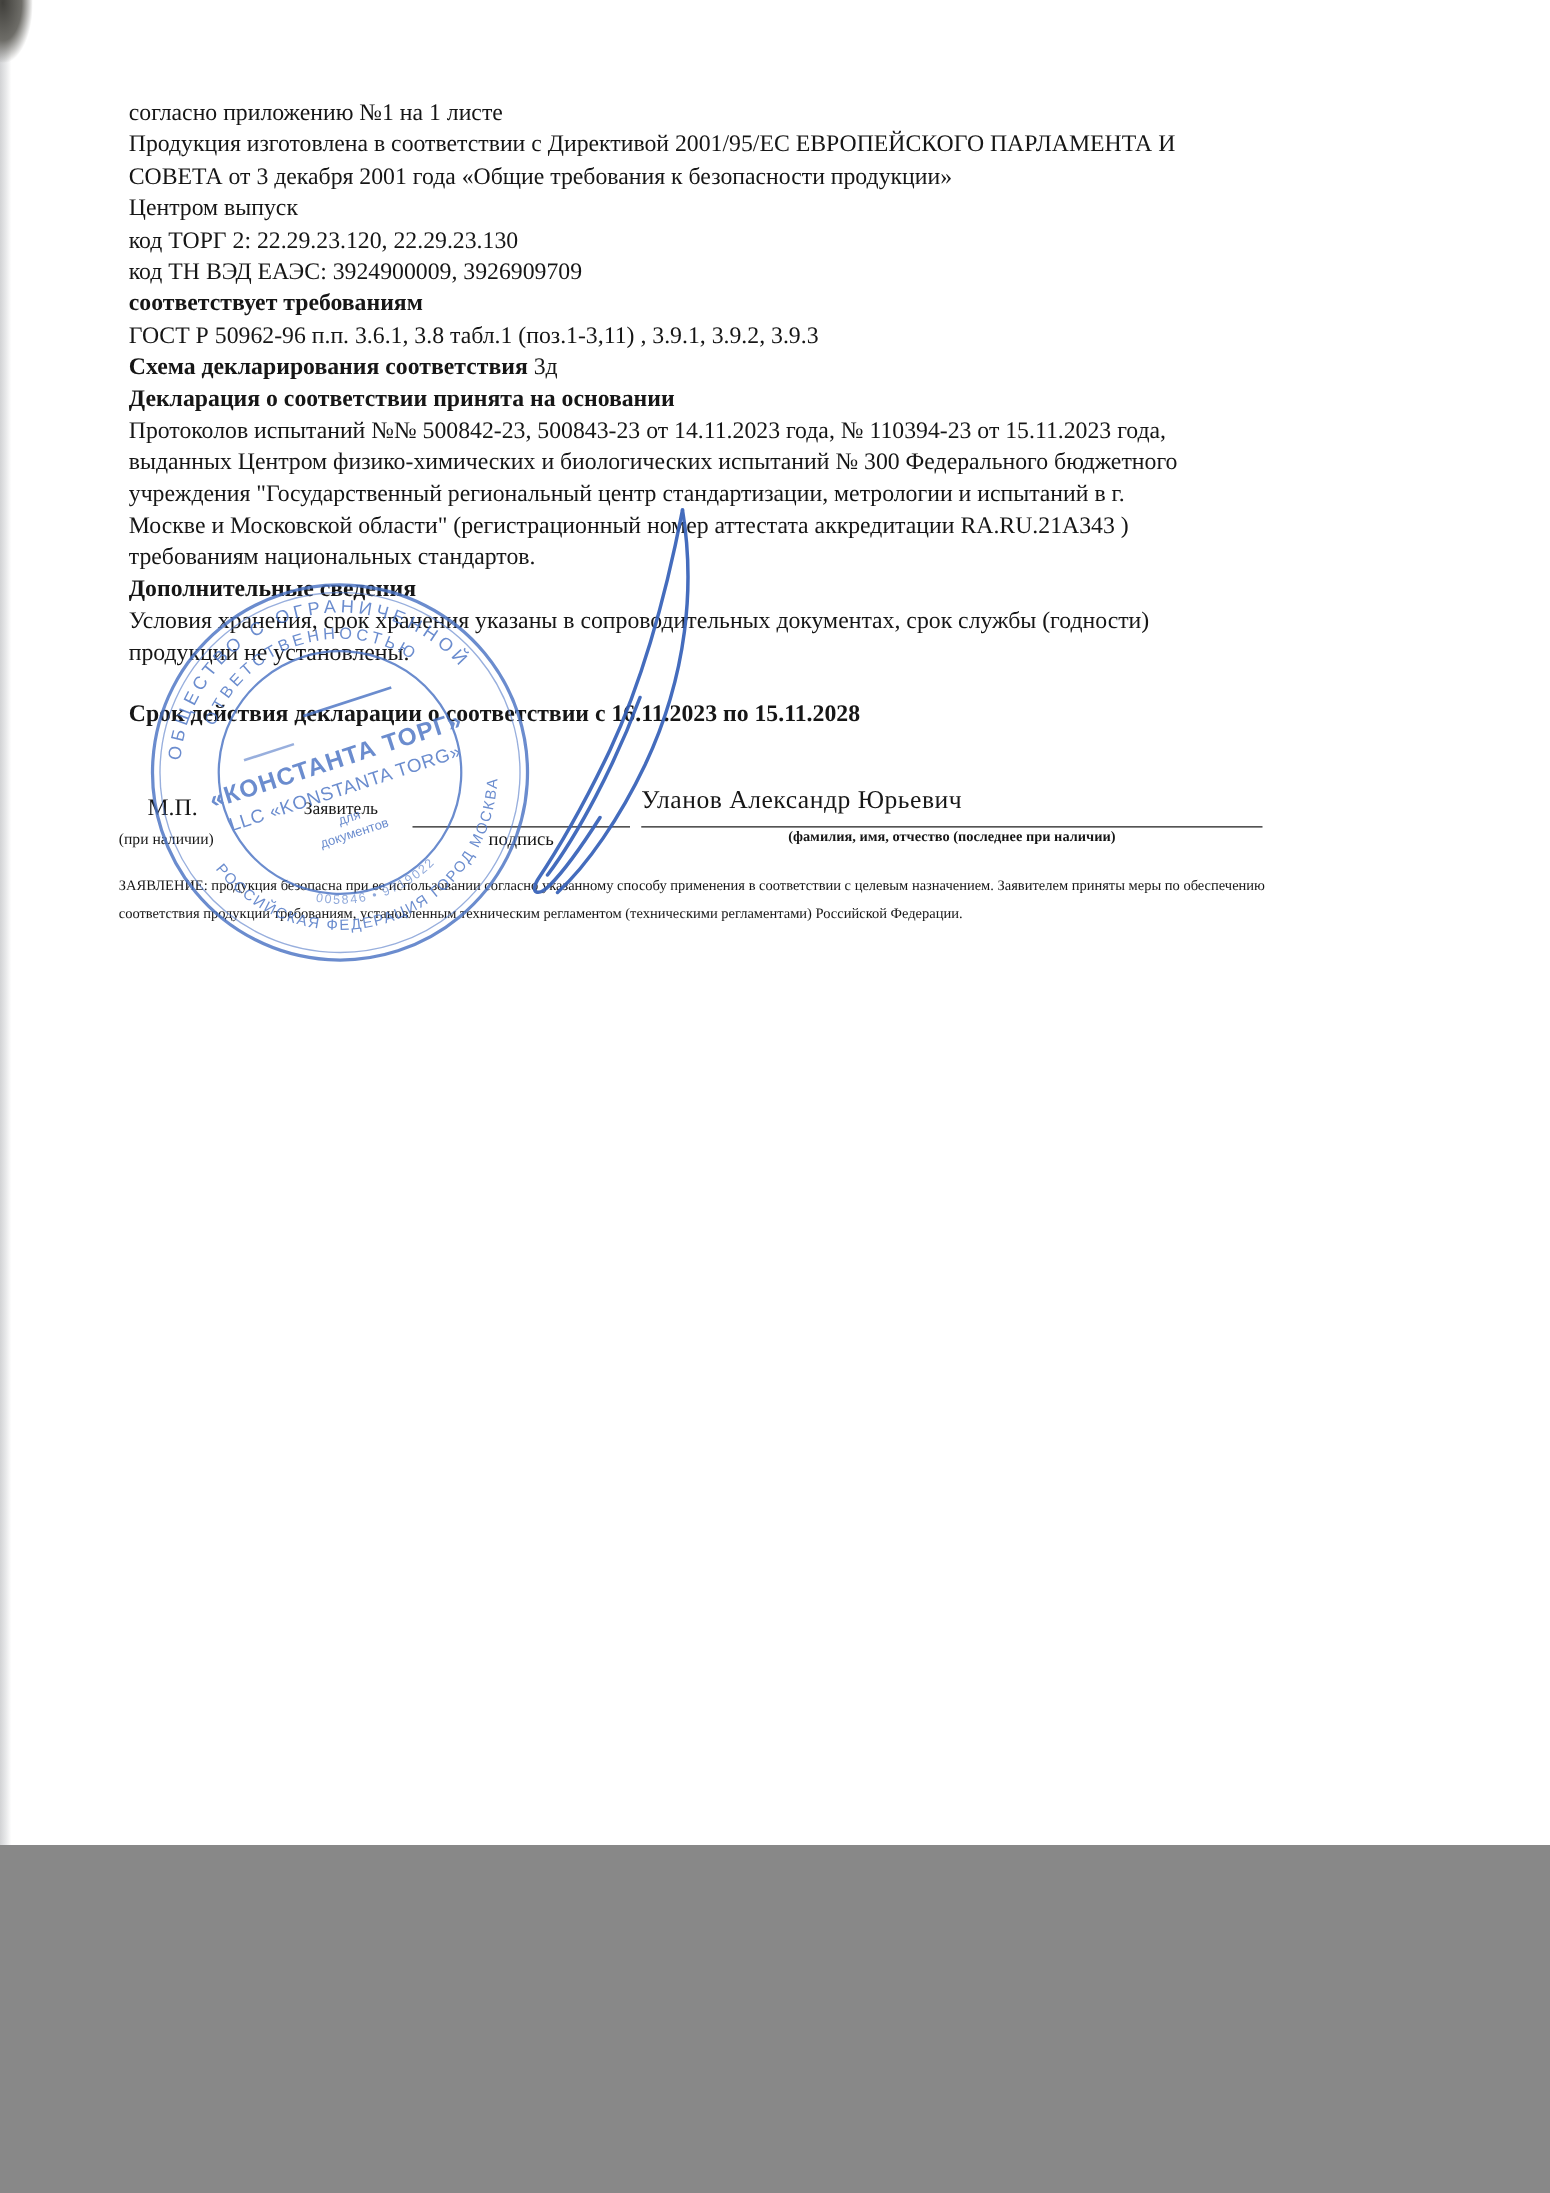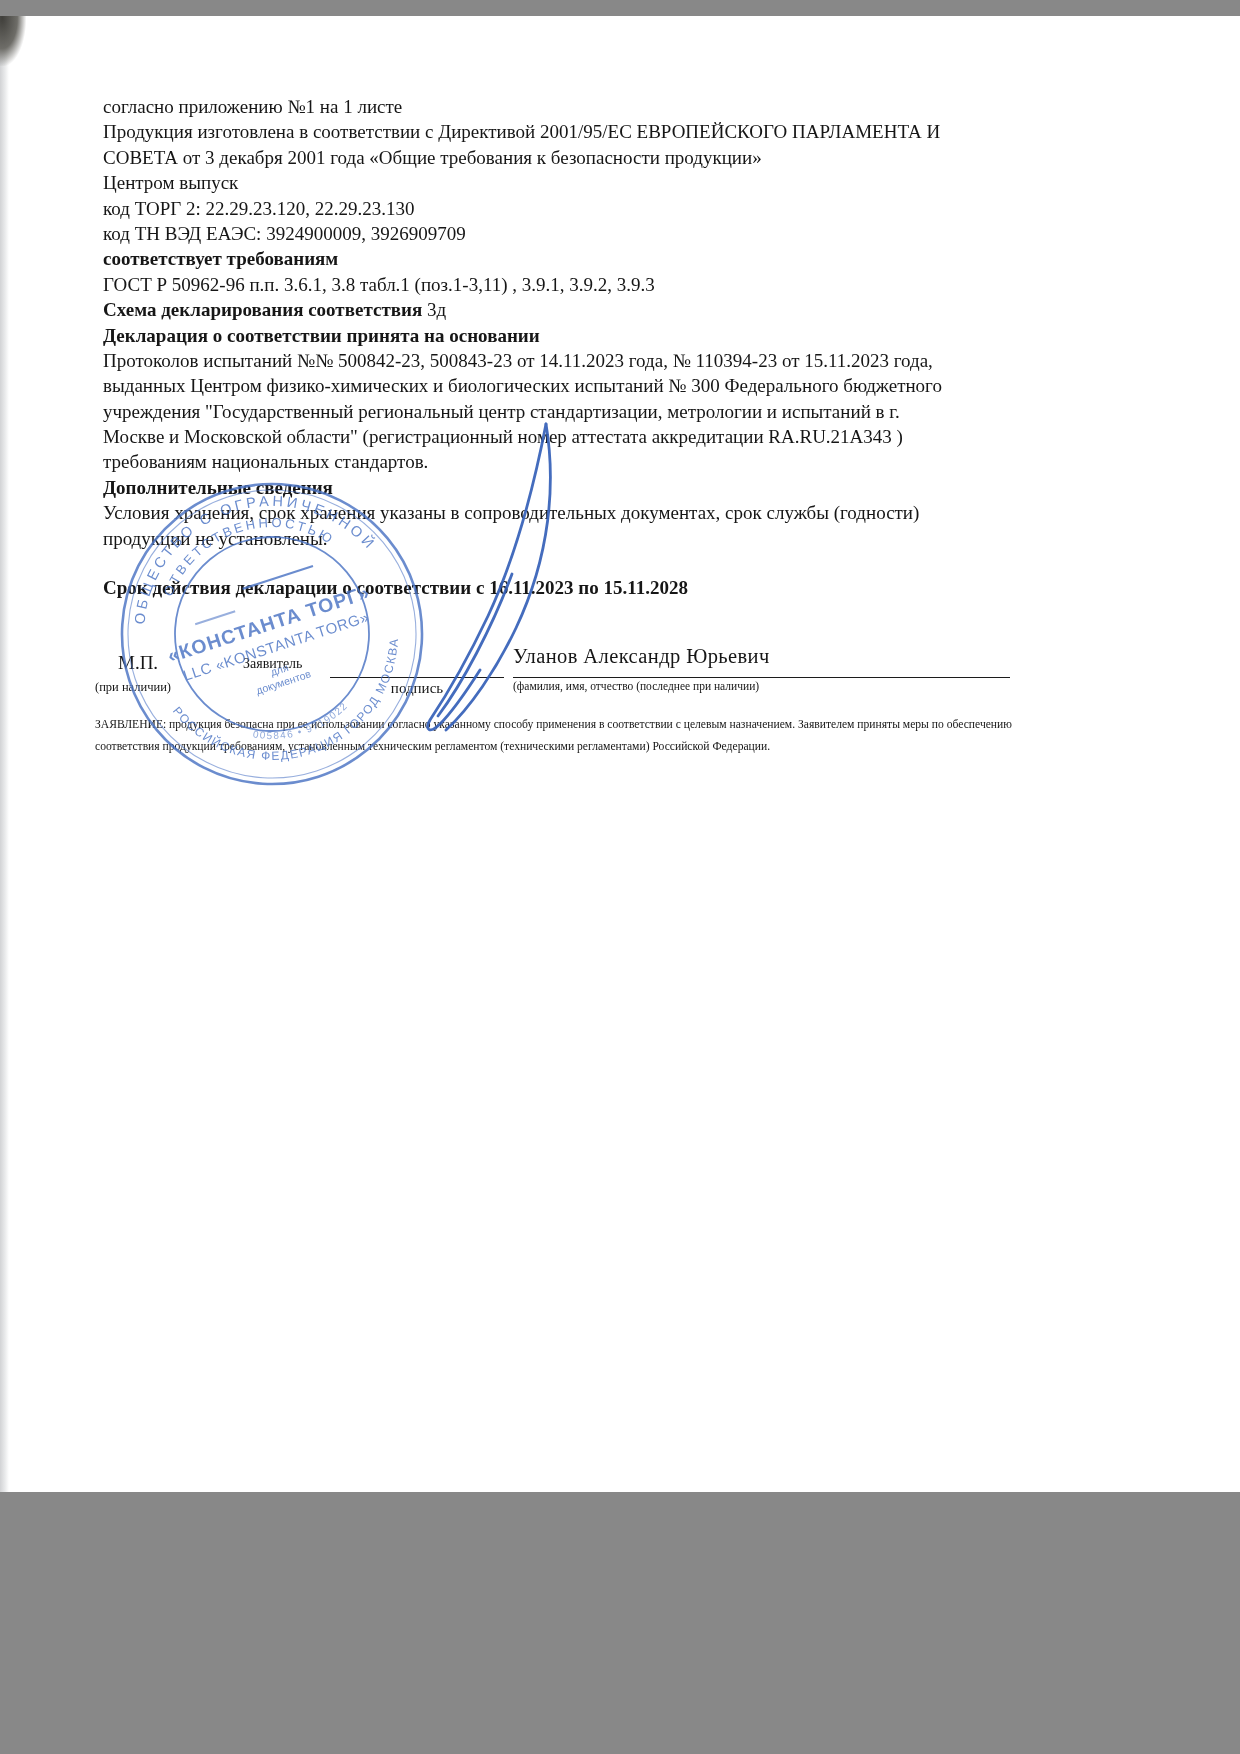--- a/index.html
+++ b/index.html
@@ -1,37 +1,37 @@
 <!DOCTYPE html>
 <html><head>
 <meta charset="utf-8">
 <style>
   html,body{margin:0;padding:0;background:#888;}
   .page{
     position:relative;width:1240px;height:1476px;background:#ffffff;
     font-family:"Liberation Serif","DejaVu Serif",serif;color:#161616;
-    overflow:hidden;margin:16px auto;
+    overflow:hidden;margin:0 auto;
   }
   .scan-strip{position:absolute;left:0;top:0;width:9px;height:100%;
     background:linear-gradient(to right,#d2d3d5,#e9eaeb 55%,#ffffff);}
   .scan-corner{position:absolute;left:-8px;top:-14px;width:34px;height:64px;
     background:radial-gradient(ellipse at 30% 25%,#403f3b 0%,#6e6d68 45%,rgba(255,255,255,0) 72%);}
   .doc{position:absolute;left:103px;top:78px;width:930px;font-size:19px;}
   .doc-line{height:25.4px;line-height:25.4px;white-space:nowrap;}
   .doc-line .b{font-weight:bold;}
   .doc-line.gap{margin-top:24px;}
   .abs{position:absolute;}
   .mp{left:118px;top:636px;font-size:19px;}
   .mp-sub{left:95px;top:664px;font-size:12.5px;}
   .applicant{left:243px;top:640px;font-size:14px;}
   .sig-line{left:330px;top:636px;width:174px;height:25px;border-bottom:1.6px solid #1c1c1c;}
   .sig-cap{left:330px;top:664px;width:174px;text-align:center;font-size:15px;}
   .fio{left:513px;top:629px;width:497px;text-align:left;font-size:20.5px;letter-spacing:.4px;}
   .fio-line{left:513px;top:636px;width:497px;height:25px;border-bottom:1.6px solid #1c1c1c;}
-  .fio-cap{left:513px;top:664px;width:497px;text-align:left;font-size:11.5px;}
+  .fio-cap{left:513px;top:664px;width:497px;text-align:center;font-size:11.5px;font-weight:bold;}
   .statement{left:95px;top:698px;width:975px;font-size:11.6px;line-height:21.5px;}
   .stamp-svg{left:117px;top:463px;}
   .sign-svg{left:398px;top:393px;}
   .qr-svg{left:104px;top:1524px;}
 </style>
 </head>
 <body>
 
 <div class="page">
 

